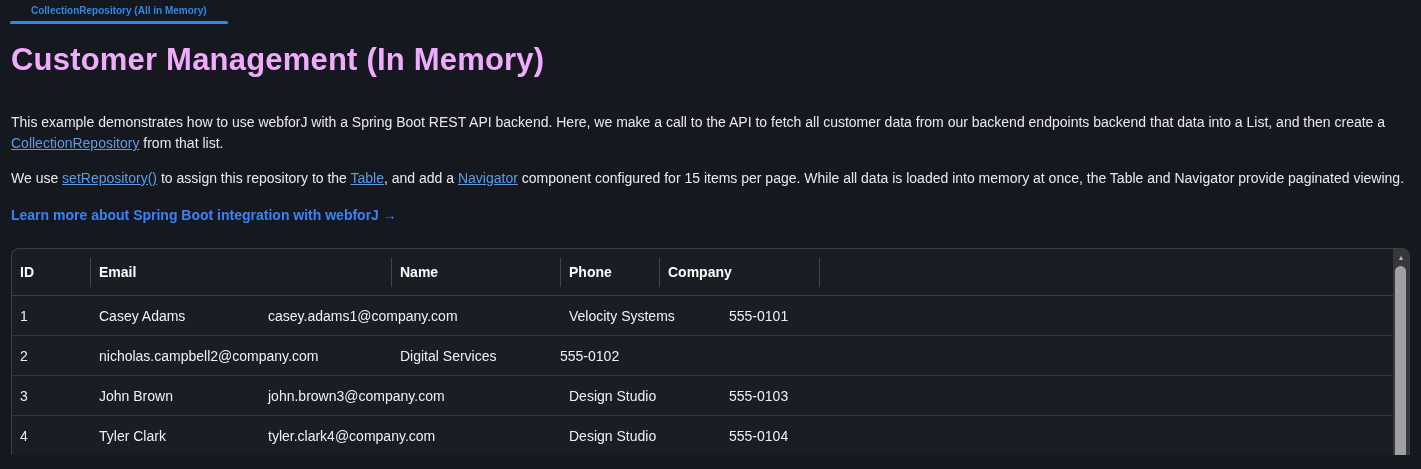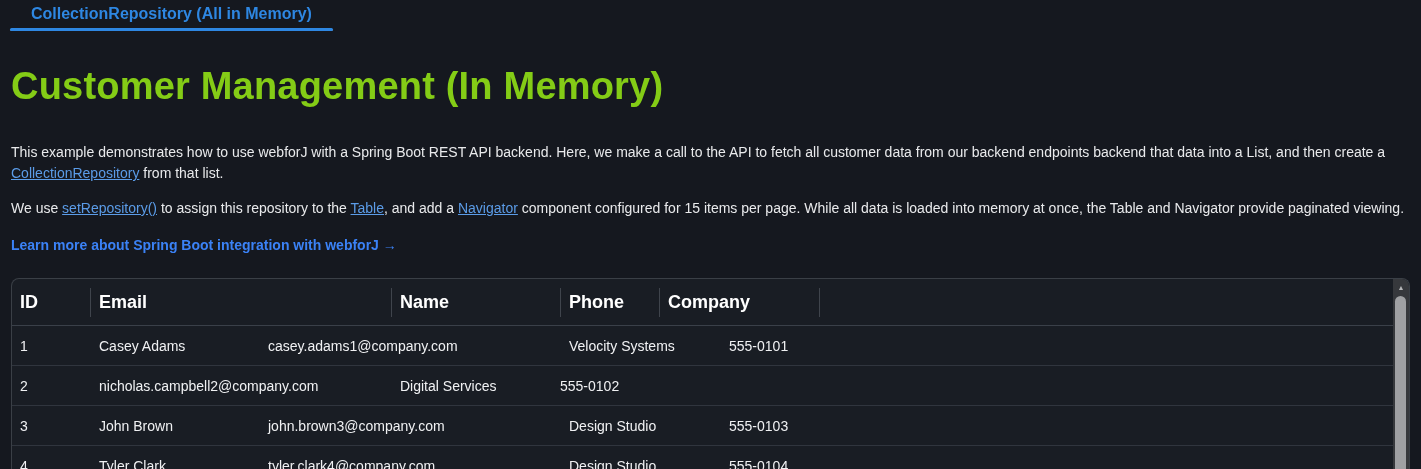--- a/index.html
+++ b/index.html
@@ -12,44 +12,44 @@
   }
 
   
   .tabbar {
     display:inline-flex;
     margin-left:10px;
     border-bottom:2px solid #53575c;
   }
   .tab {
     padding:5px 21px 6px;
-    font-size:16px;
+    font-size:10px;
     font-weight:700;
     color:#e8e9eb;
     position:relative;
     cursor:pointer;
     white-space:nowrap;
   }
   .tab.active { color:#2e87e2; }
   .tab.active::after {
     content:"";
     position:absolute;
     left:0; right:0; bottom:-2px;
     height:3px;
     background:#2e87e2;
     border-radius:2px;
   }
 
   
   .content { padding:0 11px; }
   h1 {
-    margin-top:34px;
-    font-size:38px;
-    font-weight:700;
-    color:#84cc16;
+    margin-top:18px;
+    font-size:31px;
+    font-weight:700;
+    color:#f0abfc;
     letter-spacing:.2px;
   }
   p { font-size:14px; line-height:1.5; color:#e9eaec; }
   .intro { margin-top:34px; max-width:1400px; }
   .usage { margin-top:14px; }
   a.inline-link {
     color:#5b9ce8;
     text-decoration:underline;
     cursor:pointer;
   }
@@ -73,21 +73,21 @@
     border-bottom:none;
     border-radius:8px 8px 0 0;
     overflow:hidden;
   }
   .thead {
     display:flex;
     height:47px;
     align-items:center;
     border-bottom:1px solid #3a4049;
     font-weight:700;
-    font-size:18px;
+    font-size:14px;
     color:#ffffff;
   }
   .th { position:relative; padding-left:8px; height:100%; display:flex; align-items:center; cursor:pointer; }
   .th::after {
     content:"";
     position:absolute;
     right:0; top:9px;
     width:1px; height:29px;
     background:#3f444c;
   }

